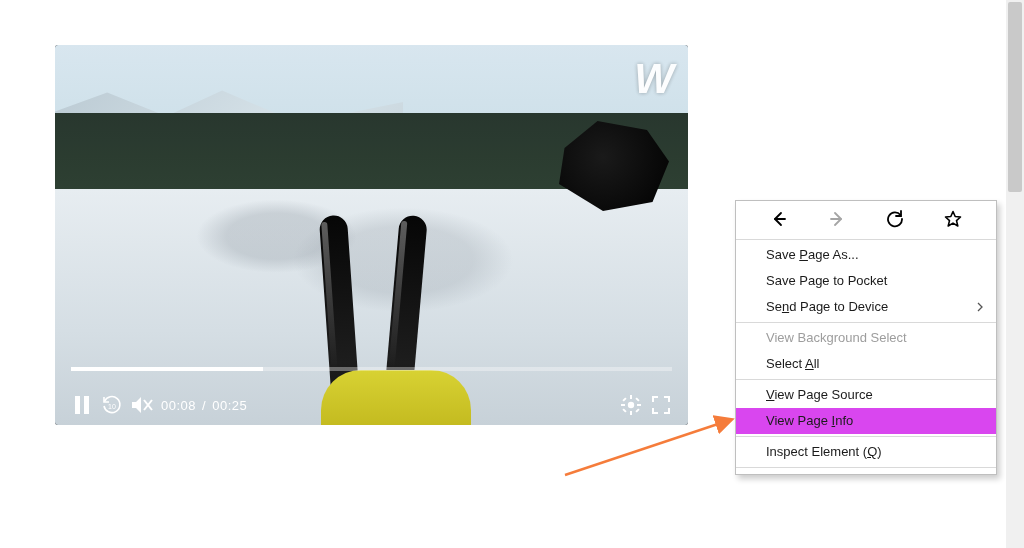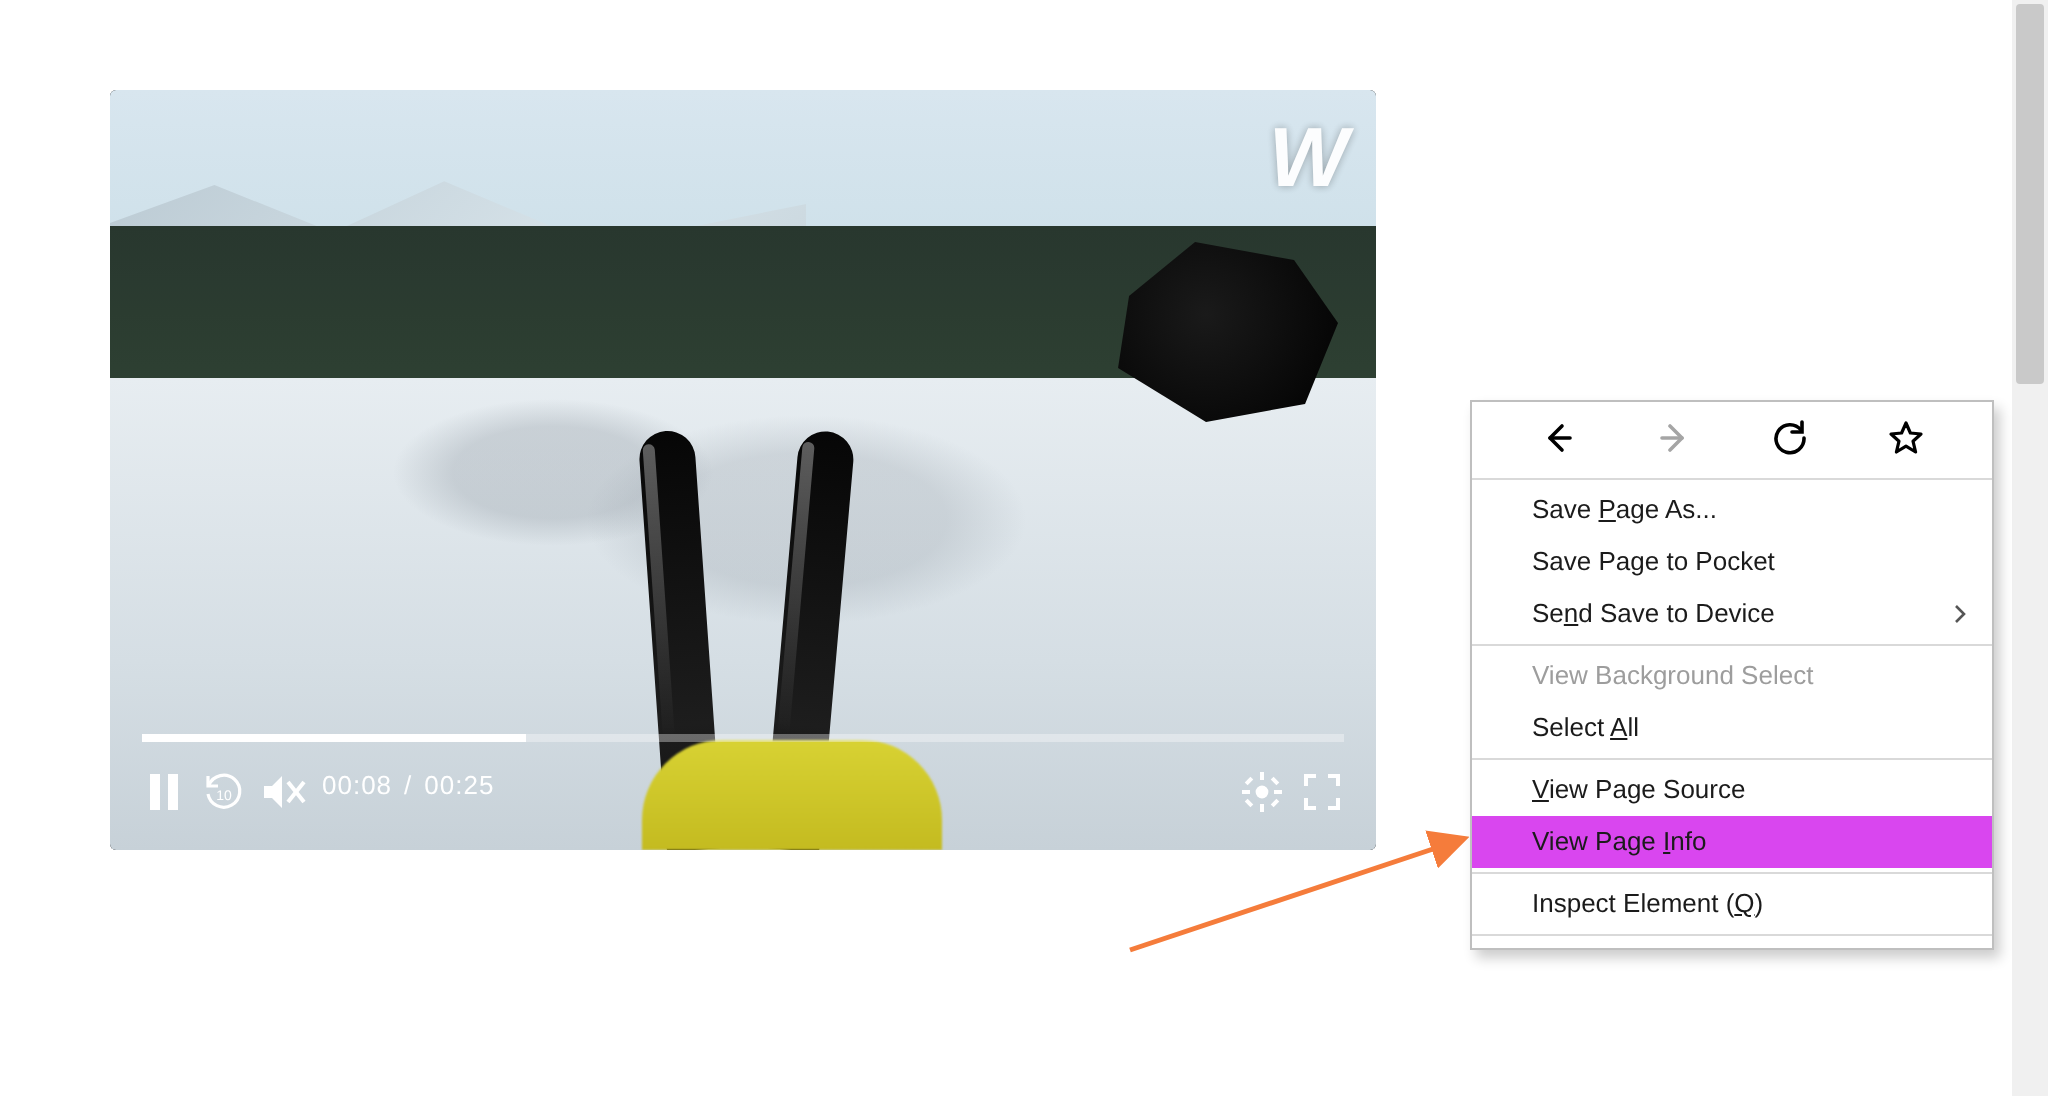--- a/index.html
+++ b/index.html
@@ -98,21 +98,21 @@
     display:flex;flex-direction:column;justify-content:flex-end;
   }
   .seek{
     position:relative;height:4px;background:rgba(255,255,255,.35);
     margin-bottom:14px;
   }
   .seek .played{
     position:absolute;left:0;top:0;height:100%;background:#fff;
   }
   .cbar{
-    display:flex;gap:8px;height:40px;
+    display:flex;align-items:center;gap:8px;height:40px;
   }
   .cbtn{
     width:22px;height:22px;display:flex;align-items:center;justify-content:center;
     cursor:pointer;color:#fff;
   }
   .time{font-size:13px;letter-spacing:.5px;display:flex;gap:6px;color:#fff;}
   .spacer{flex:1;}
 
   
   .ctx{
@@ -264,21 +264,21 @@
 
   <div class="ctx-sep"></div>
 
   <div class="ctx-item">
     <span><span>Save </span><span class="ul">P</span><span>age As...</span></span>
   </div>
   <div class="ctx-item">
     <span>Save Page to Pocket</span>
   </div>
   <div class="ctx-item">
-    <span><span>Se</span><span class="ul">n</span><span>d Save to Device</span></span>
+    <span><span>Se</span><span class="ul">n</span><span>d Page to Device</span></span>
     <span class="chev">
       <svg width="8" height="10" viewBox="0 0 8 10">
           <polyline points="2,1 6,5 2,9" fill="none" stroke="#555" stroke-width="1.3"></polyline>
         </svg>
     </span>
   </div>
 
   <div class="ctx-sep"></div>
 
   <div class="ctx-item disabled">

